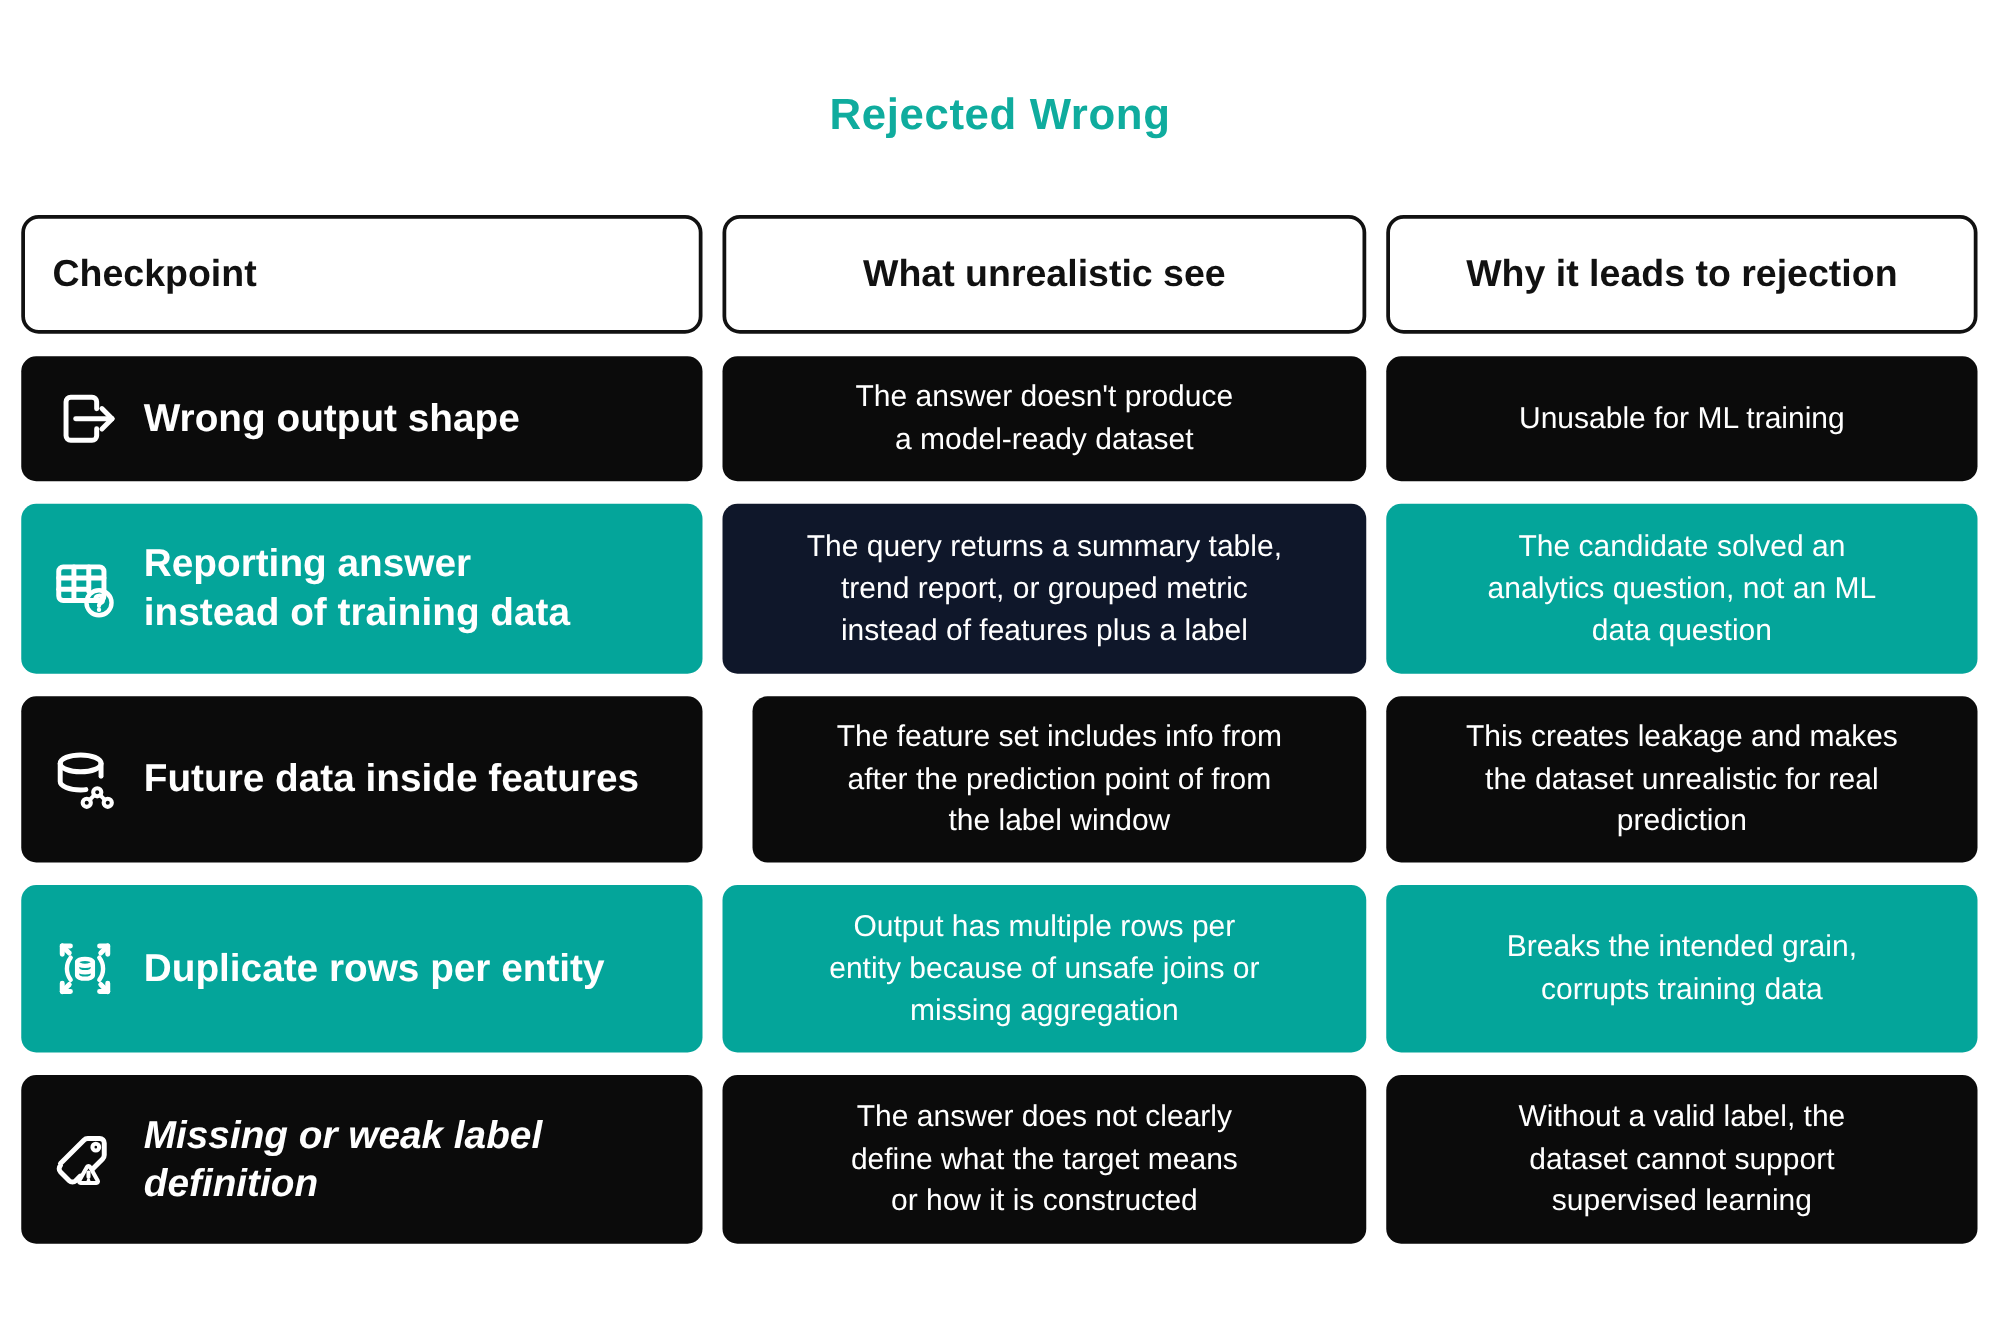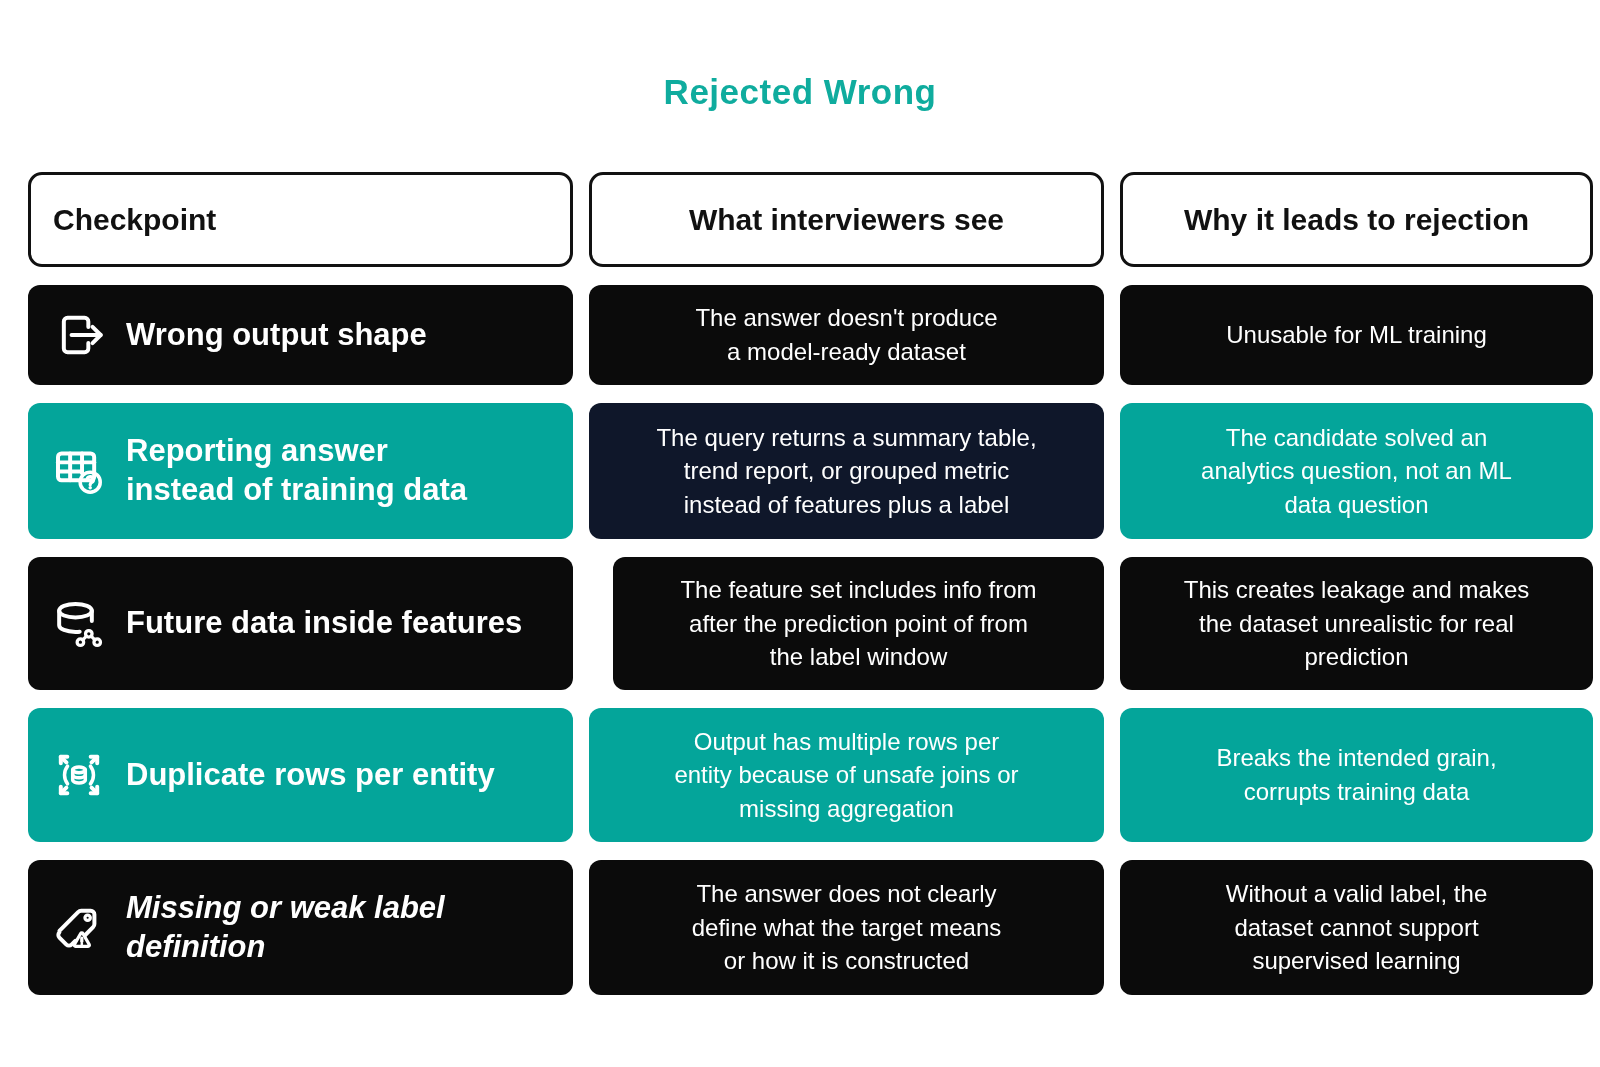--- a/index.html
+++ b/index.html
@@ -17,21 +17,21 @@
     left: 0;
     width: 100%;
     text-align: center;
     font-size: 35px;
     font-weight: 700;
     letter-spacing: 0.5px;
     color: #0FAC9E;
   }
   .grid {
     position: absolute;
-    left: 28px;
+    left: 17px;
     top: 172px;
     display: grid;
     grid-template-columns: 545px 515px 473px;
     grid-template-rows: 95px 100px 136px 133px 134px 135px;
     column-gap: 16px;
     row-gap: 18px;
   }
   .hdr {
     background: #ffffff;
     border: 3px solid #111111;
@@ -95,21 +95,21 @@
 </head>
 <body>
 
 <div class="canvas">
 
   <div class="title" style="color: rgb(15, 172, 158);">Rejected Wrong</div>
 
   <div class="grid">
 
     <div class="hdr left" style="border-color: rgb(17, 17, 17);">Checkpoint</div>
-    <div class="hdr" style="border-color: rgb(17, 17, 17);">What interviewers see</div>
+    <div class="hdr" style="border-color: rgb(17, 17, 17);">What unrealistic see</div>
     <div class="hdr" style="border-color: rgb(17, 17, 17);">Why it leads to rejection</div>
 
     <div class="cell black checkpoint" style="background: rgb(11, 11, 11);">
       <span class="icon-wrap">
         <svg viewBox="0 0 24 24">
           <path class="st" d="M16 8.6 V6.2 a1.6 1.6 0 0 0 -1.6 -1.6 H7.1 A1.6 1.6 0 0 0 5.5 6.2 v11.6 a1.6 1.6 0 0 0 1.6 1.6 h7.3 a1.6 1.6 0 0 0 1.6 -1.6 v-2.4"></path>
           <line class="st" x1="8.8" y1="12" x2="21.3" y2="12"></line>
           <polyline class="st" points="17.8 8.5 21.3 12 17.8 15.5"></polyline>
         </svg>
       </span>

